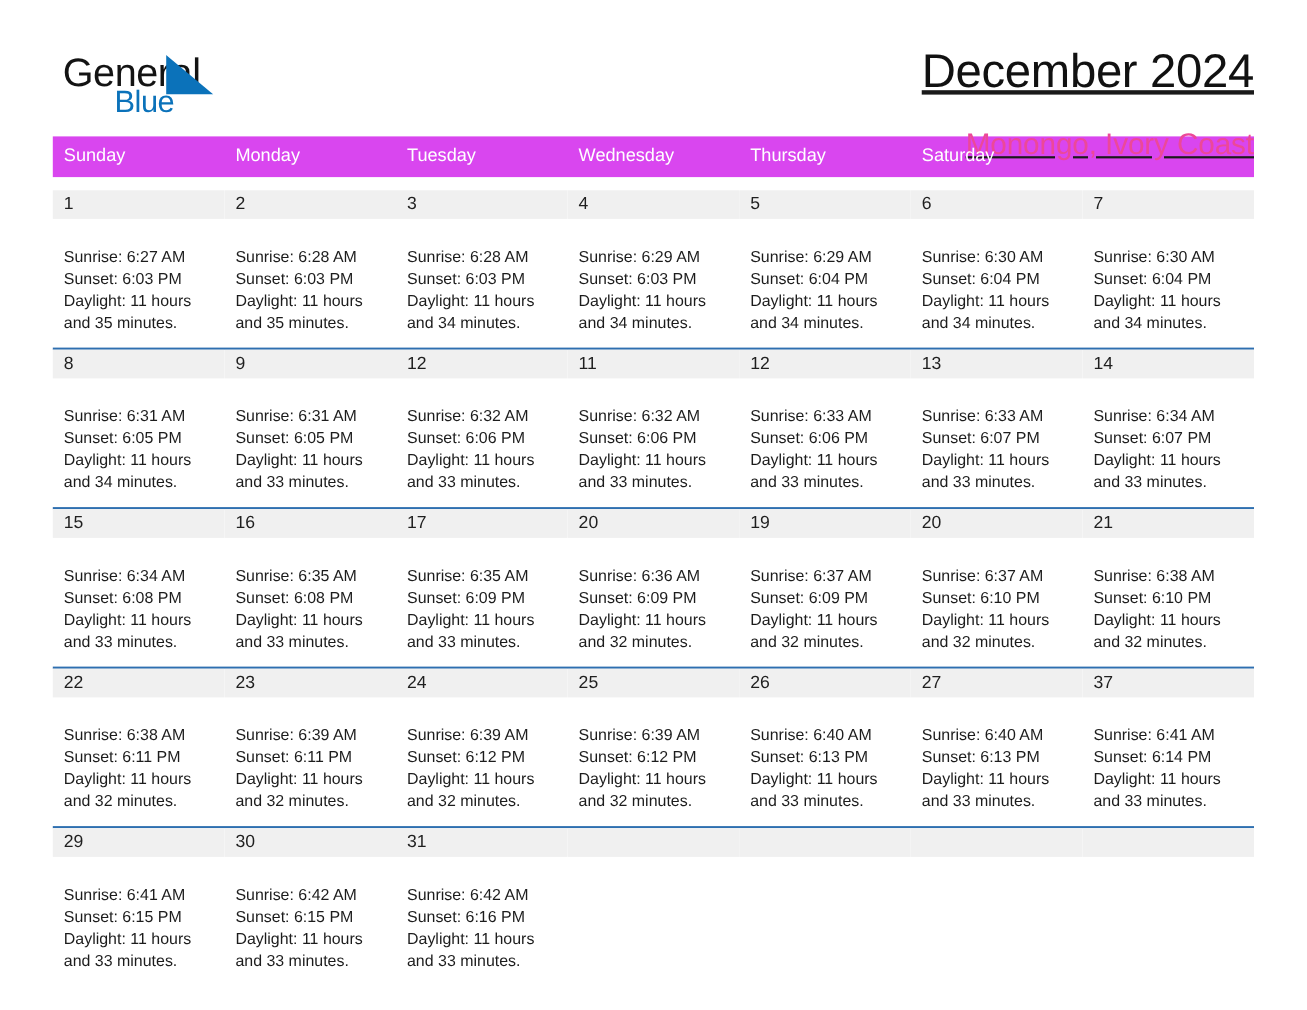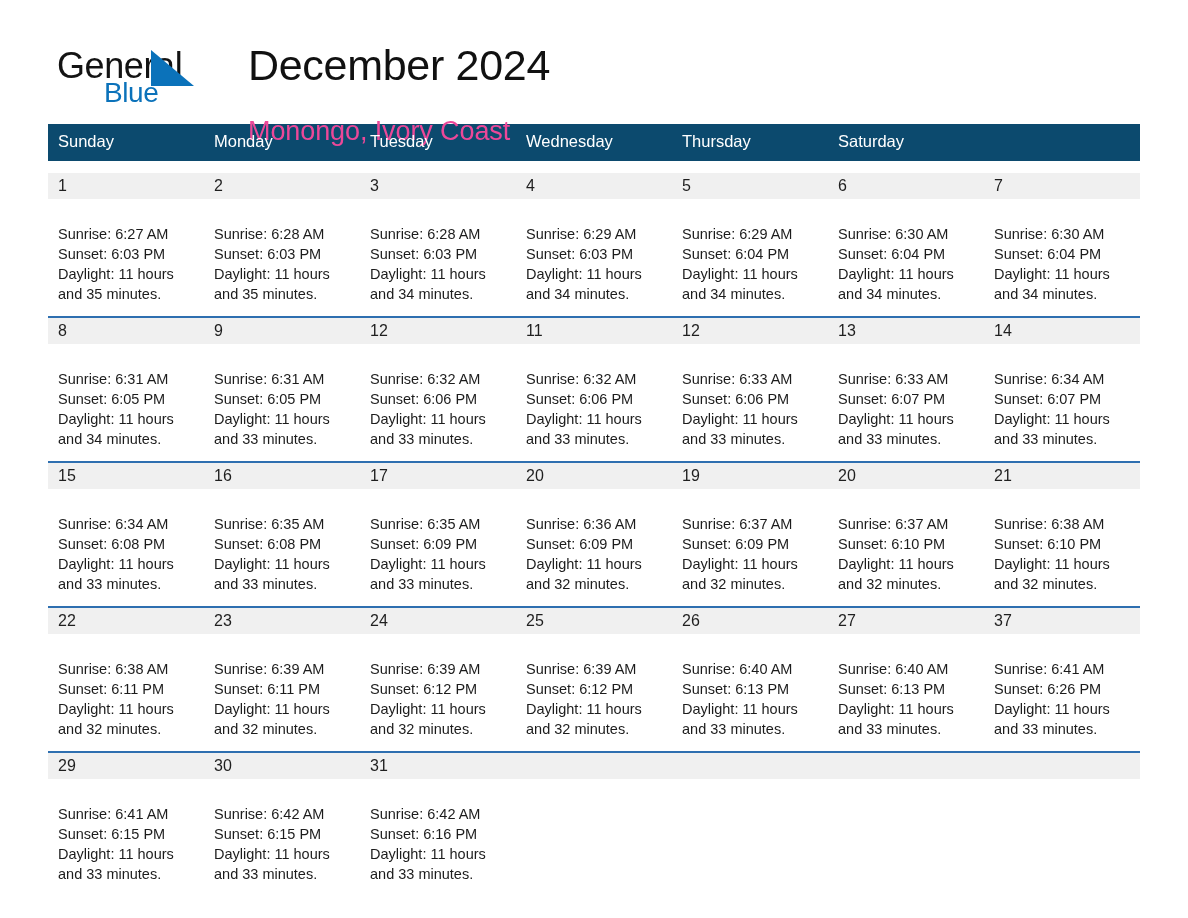--- a/index.html
+++ b/index.html
@@ -59,23 +59,24 @@
     line-height: 1;
   }
   .brand-triangle {
     position: absolute;
     left: 103px;
     top: 8px;
     width: 43px;
     height: 36px;
   }
   .titleblock {
-    text-align: left;
+    text-align: right;
     flex: 1 1 auto;
     padding-top: 0px;
+    text-decoration: underline;
   }
   .cal-title {
     font-size: 43px;
     font-weight: 400;
     line-height: 1.08;
     color: #111111;
     letter-spacing: -0.3px;
     white-space: nowrap;
   }
   .cal-subtitle {
@@ -88,21 +89,21 @@
   }
 
   
   .calendar {
     width: 1092px;
     margin-top: 18px;
   }
   .weekdays {
     display: grid;
     grid-template-columns: repeat(7, 1fr);
-    background: #0c4a6e;
+    background: #d946ef;
   }
   .weekday {
     color: #ffffff;
     font-size: 16.5px;
     font-weight: 400;
     padding: 8px 0 9px 10px;
     line-height: 1.2;
     box-sizing: border-box;
   }
 
@@ -488,21 +489,21 @@
       <div>Daylight: 11 hours</div>
       <div>and 33 minutes.</div>
     </div>
   </div>
           <div class="daycell">
     <div class="daynum-band">
       <span class="daynum">37</span>
     </div>
     <div class="dayinfo">
       <div>Sunrise: 6:41 AM</div>
-      <div>Sunset: 6:26 PM</div>
+      <div>Sunset: 6:14 PM</div>
       <div>Daylight: 11 hours</div>
       <div>and 33 minutes.</div>
     </div>
   </div>
         </div>
         <div class="week spaced">
           <div class="daycell">
     <div class="daynum-band">
       <span class="daynum">29</span>
     </div>

